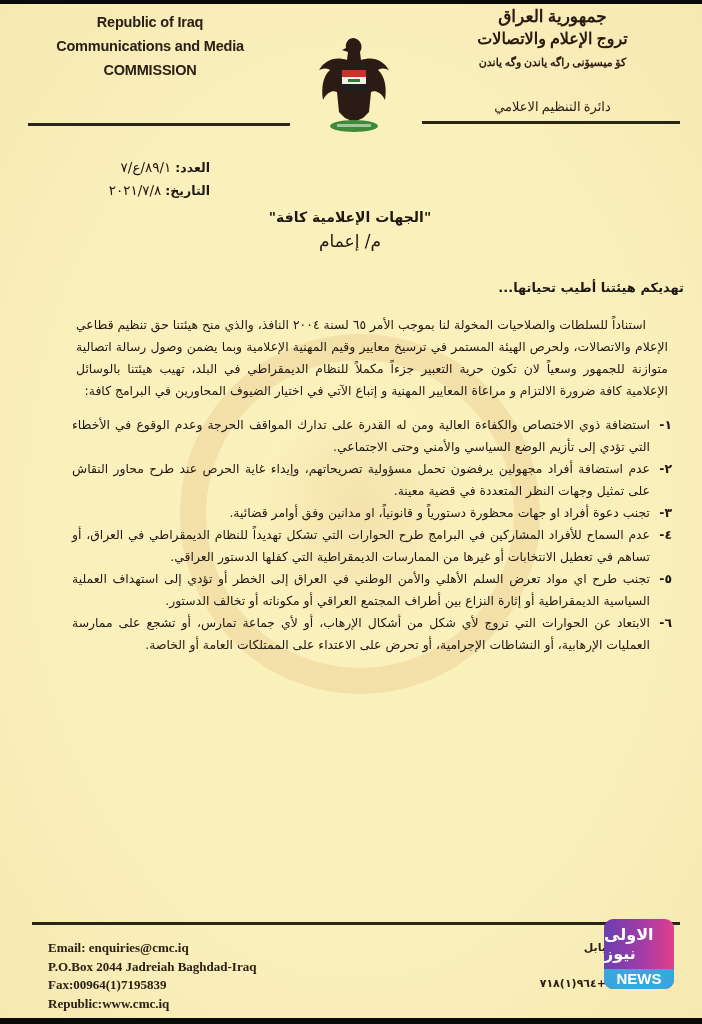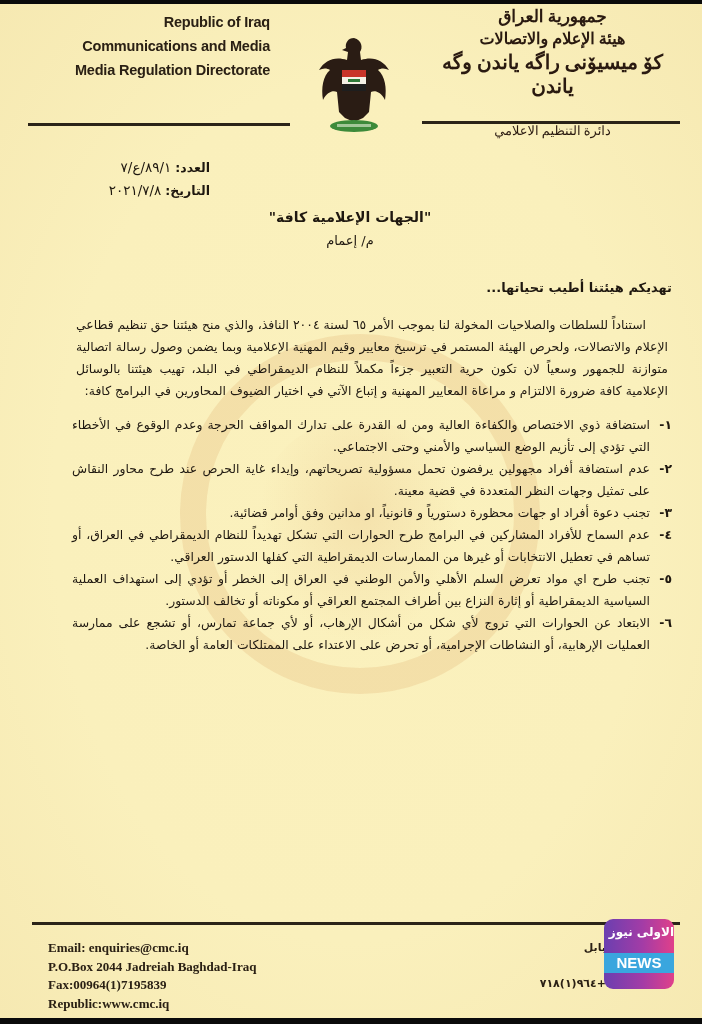--- a/index.html
+++ b/index.html
@@ -17,45 +17,45 @@
   }
   .watermark-inner {
     position:absolute; left:260px; top:420px; width:200px; height:220px;
     background: radial-gradient(ellipse at 50% 40%, rgba(220,170,110,0.22) 0%, rgba(220,170,110,0.0) 70%);
     border-radius:40% 40% 30% 30%;
   }
   .hdr-en {
     position:absolute; left:30px; top:6px; width:240px; text-align:center;
     font-family:"Liberation Sans", sans-serif; font-weight:bold; color:#2a2014;
   }
-  .hdr-en div { font-size:14.5px; line-height:24px; letter-spacing:-0.2px;text-align:right; }
+  .hdr-en div { font-size:14.5px; line-height:24px; letter-spacing:-0.2px; }
   .hdr-ar {
     position:absolute; right:22px; top:2px; width:255px; text-align:center;
     font-family:Liberation Serif, serif; font-weight:bold; color:#2a1a10; direction:rtl;
   }
   .hdr-ar .l1 { font-size:17px; line-height:22px; }
   .hdr-ar .l2 { font-size:16px; line-height:22px; }
-  .hdr-ar .l3 { font-size:20px; line-height:24px; }
+  .hdr-ar .l3 { font-size:11px; line-height:24px; }
   .hdr-ar .l4 { font-size:13px; line-height:26px; font-weight:normal;margin-top:20px; }
   .rule { position:absolute; height:3px; background:#2b2418; }
   .emblem { position:absolute; left:315px; top:30px; width:78px; height:100px; }
   .ref {
     position:absolute; left:60px; top:152px; width:150px; direction:rtl;
     font-family:"DejaVu Sans", sans-serif; font-size:12.5px; color:#1f1810; font-weight:bold;text-align:right;
   }
   .ref div { line-height:22px; }
   .ref .val { font-weight:normal; font-size:13.5px; margin-right:4px; }
   .addr {
     position:absolute; left:200px; top:200px; width:300px; text-align:center; direction:rtl;
     font-family:"DejaVu Sans", sans-serif; color:#1f1810;
   }
   .addr .t { font-size:14px; font-weight:bold; line-height:26px; }
-  .addr .s { font-size:13px; line-height:22px; }
+  .addr .s { font-size:17px; line-height:22px; }
   .greet {
-    position:absolute; right:30px; top:276px; direction:rtl;
+    position:absolute; right:18px; top:276px; direction:rtl;
     font-family:"DejaVu Sans", sans-serif; font-size:13px; font-weight:bold; color:#1f1810;
   }
   .body {
     position:absolute; left:72px; right:30px; top:306px; direction:rtl;
     font-family:"DejaVu Sans", sans-serif; font-size:12.4px; color:#1f1810;
     text-align:justify; text-align-last:right; line-height:22px;
   }
   .body p { margin:4px; }
   .intro { text-indent:22px; }
   .items { margin-top:12px; }
@@ -71,56 +71,56 @@
     position:absolute; right:96px; top:935px; direction:rtl; text-align:right;
     font-family:"DejaVu Sans", sans-serif; font-size:11px; color:#2a2014; font-weight:bold;
   }
   .foot-ar div { line-height:18px; }
   .news-logo {
     position:absolute; left:604px; top:915px; width:70px; height:70px;
     border-radius:9px; overflow:hidden;
     background: linear-gradient(90deg, #6b3fb0 0%, #a33ca6 55%, #e0408a 100%);
   }
   .news-logo .brand {
-    position:absolute; left:0; right:0; top:6px; text-align:right;
-    font-family:"DejaVu Sans", sans-serif; font-weight:bold; font-size:12px; color:#fff; direction:rtl;
+    position:absolute; left:0; right:0; top:6px; text-align:left;
+    font-family:"DejaVu Sans", sans-serif; font-weight:bold; font-size:16px; color:#fff; direction:rtl;
   }
   .news-logo .band {
-    position:absolute; left:0; right:0; bottom:16px; height:20px;
+    position:absolute; left:0; right:0; bottom:0; height:20px;
     background:#3aa6de; color:#fff; text-align:center;
     font-family:"Liberation Sans", sans-serif; font-weight:bold; font-size:15px; line-height:20px;
   }
 </style>
 </head>
 <body>
 
 <div class="page">
   <div class="watermark"></div>
   <div class="watermark-inner"></div>
 
   <div class="hdr-en">
     <div>Republic of Iraq</div>
     <div>Communications and Media</div>
-    <div>Media Regulation Directorate</div>
+    <div>COMMISSION</div>
   </div>
   <div class="rule" style="left:28px; top:119px; width:262px;"></div>
 
   <svg class="emblem" viewBox="0 0 78 100">
     <path d="M39 4 C33 4 30 9 31 14 L27 16 L33 18 L32 26 C20 22 10 26 4 36 C8 34 12 34 15 36 C8 42 6 54 8 66 C12 58 18 56 22 58 L24 78 L30 84 L39 88 L48 84 L54 78 L56 58 C60 56 66 58 70 66 C72 54 70 42 63 36 C66 34 70 34 74 36 C68 26 58 22 46 26 L45 18 C48 14 47 6 39 4 Z" fill="#2a1c14"></path>
     <rect x="27" y="36" width="24" height="7" fill="#c8342a"></rect>
     <rect x="27" y="43" width="24" height="7" fill="#f4f0e6"></rect>
     <rect x="27" y="50" width="24" height="7" fill="#1e1e1e"></rect>
     <rect x="33" y="45" width="12" height="3" fill="#2e7a3a"></rect>
     <ellipse cx="39" cy="92" rx="24" ry="6" fill="#3d8a3a"></ellipse>
     <rect x="22" y="90" width="34" height="3" fill="#e8f0d8" opacity="0.6"></rect>
   </svg>
 
   <div class="hdr-ar">
     <div class="l1">جمهورية العراق</div>
-    <div class="l2">هيئة الإعلام والاتصالات</div>
+    <div class="l2">تروج الإعلام والاتصالات</div>
     <div class="l3">كۆ میسیۆنی راگه یاندن وگه یاندن</div>
     <div class="l4">دائرة التنظيم الاعلامي</div>
   </div>
   <div class="rule" style="left:422px; top:117px; width:258px;"></div>
 
   <div class="ref">
     <div>
       <span>العدد:</span><span class="val">٨٩/١/ع/٧</span>
     </div>
     <div>

